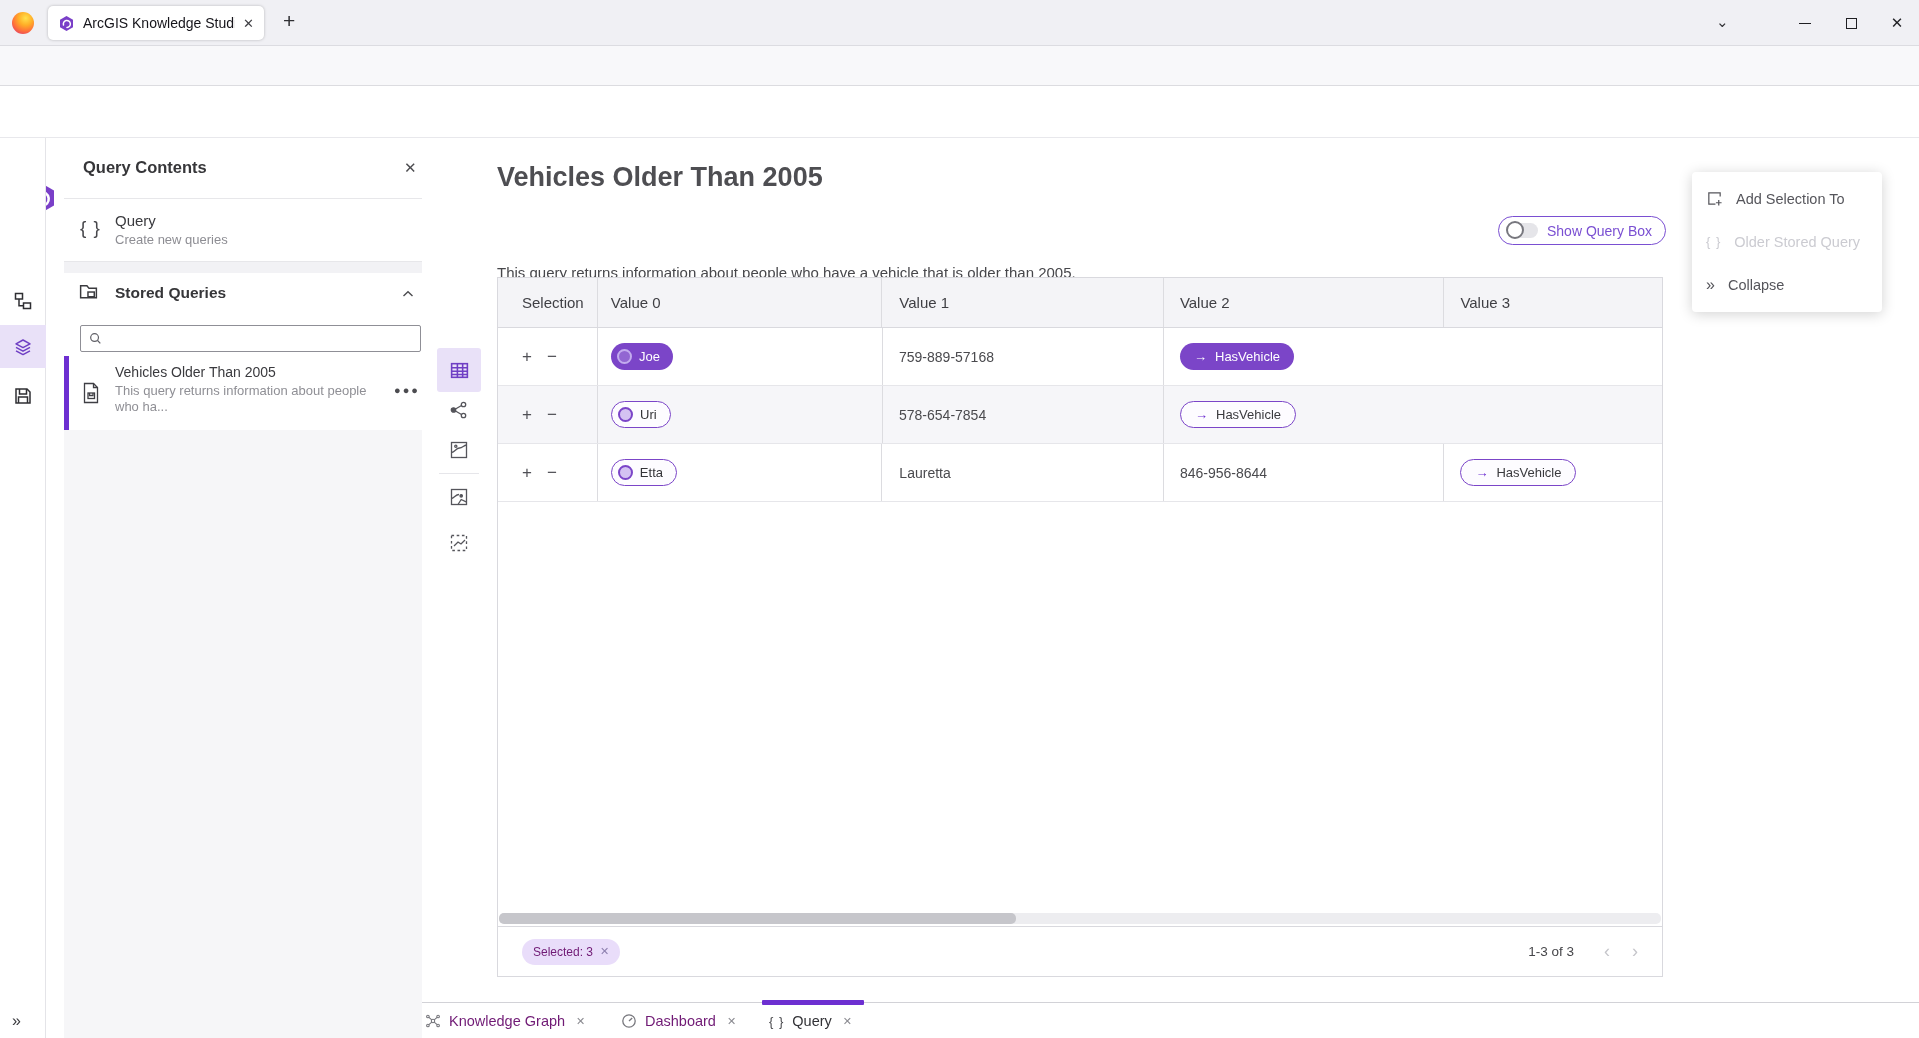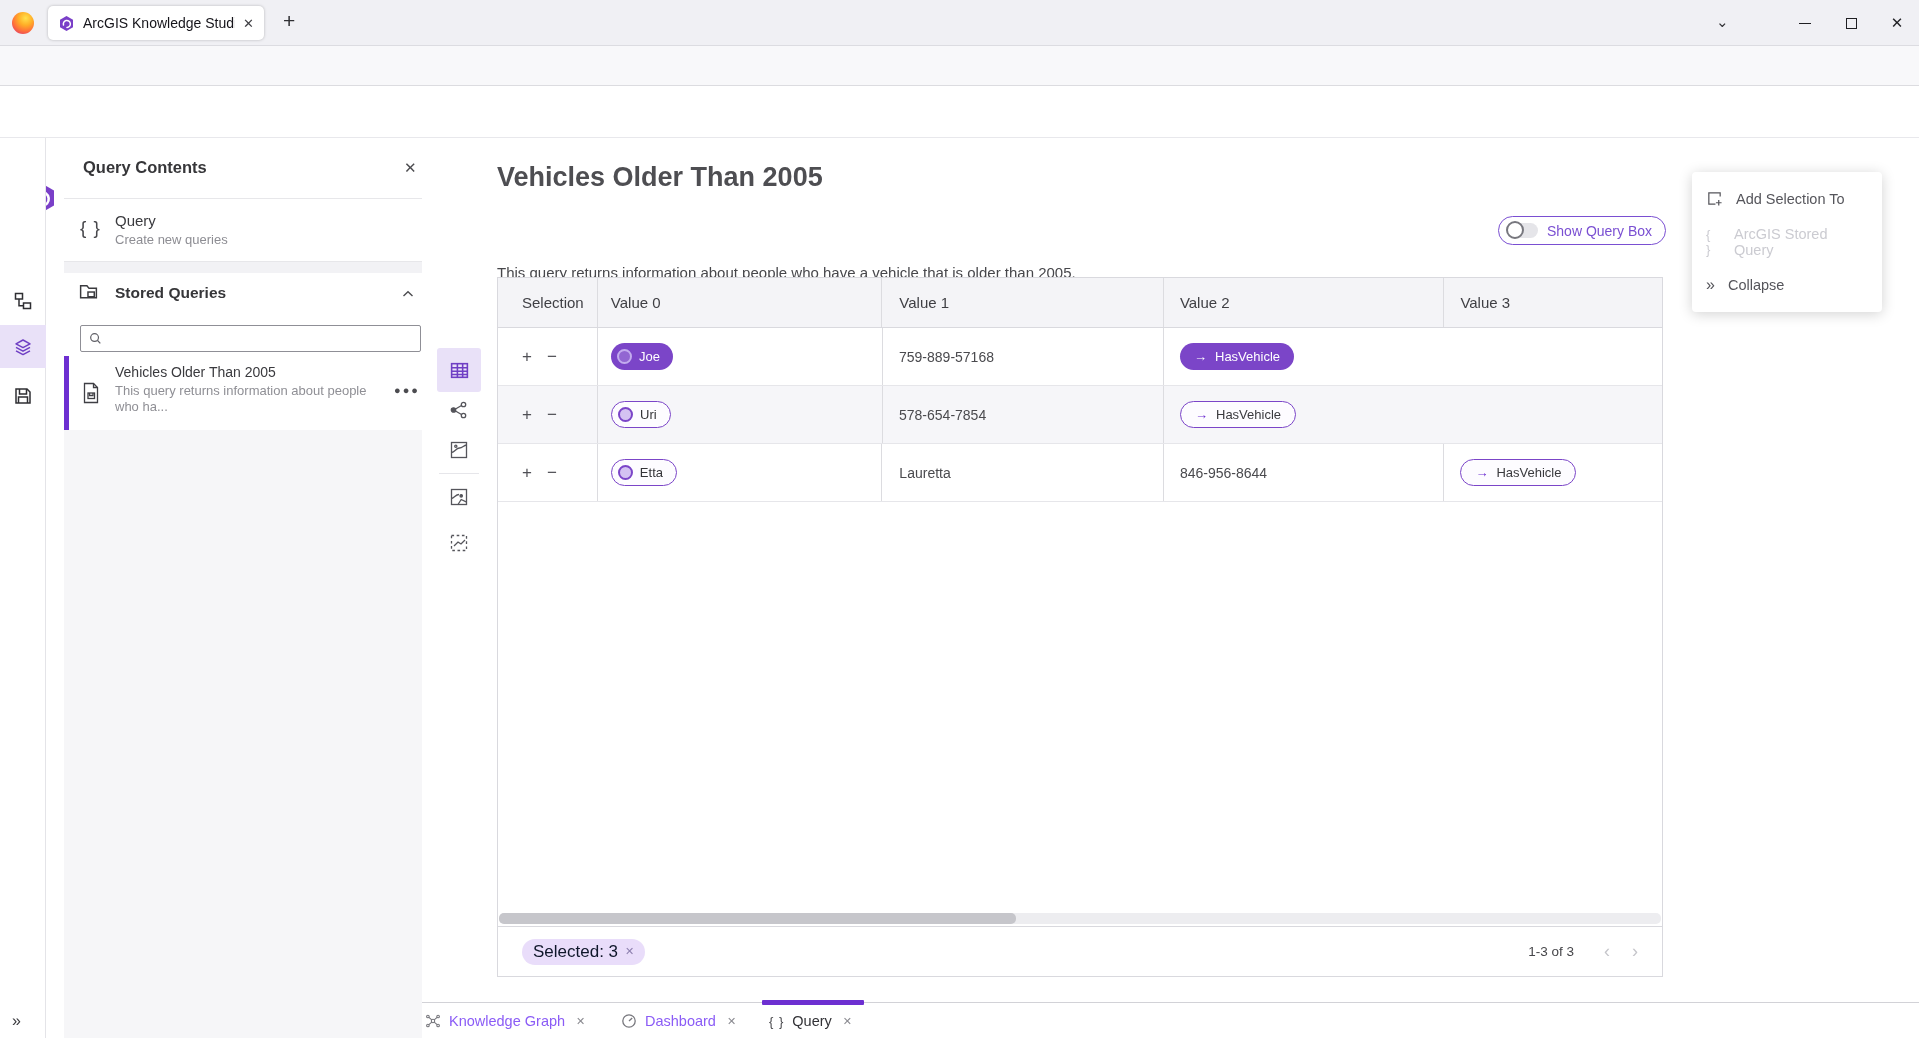--- a/index.html
+++ b/index.html
@@ -117,39 +117,39 @@
   .rel-pill.solid .rel-arrow { color:#fff; }
   .rel-pill.outline { background:#fdfcff; border:1.5px solid #7b45c8; color:#3a3a3e; }
   .rel-pill.outline .rel-arrow { color:#6d2fd1; }
   .rel-arrow { font-size:13px; }
 
   .card-fill { flex:1 1 auto; background:#fff; }
   .hscroll { flex:0 0 auto; height:11px; margin:0 1px 2px 1px; background:#ededf0; border-radius:5px; position:relative; }
   .hscroll-thumb { position:absolute; left:0; top:0; width:517px; height:11px; background:#c6c6cb; border-radius:5px; }
   .card-footer { flex:0 0 auto; height:50px; border-top:1px solid #d9d9de; display:flex; align-items:center; padding:0 24px; background:#fff; }
   .sel-badge { display:flex; align-items:center; gap:7px; height:26px; background:#e9ddfa; border-radius:13px; padding:0 11px; }
-  .sel-badge-label { font-size:17px; color:#0f172a;text-align:right; }
+  .sel-badge-label { font-size:12px; color:#701a75;text-align:right; }
   .sel-badge-close { font-size:11px; color:#8c7fae; }
   .pag-text { margin-left:auto; font-size:13.5px; color:#46464a; }
   .pag-prev { margin-left:30px; font-size:18px; color:#c5c5ca; }
   .pag-next { margin-left:22px; font-size:18px; color:#c5c5ca; }
 
   
   .ctx-menu { position:absolute; left:1270px; top:34px; width:190px; height:140px; background:#fff; border-radius:4px;
     box-shadow:0 2px 14px rgba(0,0,0,.18); padding:5px 0; }
   .ctx-item { height:43px; display:flex; align-items:center; gap:13px; padding:0 14px; color:#55555b; font-size:14.5px; }
   .ctx-item.disabled { color:#cbcbd1; }
   .ctx-icon-braces { font-size:13px; letter-spacing:1px; }
   .ctx-icon-collapse { font-size:16px; }
 
   
   .bottom-tabs { position:absolute; left:422px; top:1002px; width:1497px; height:36px; background:#fff; border-top:1px solid #d2d2d7; }
   .bt-indicator { position:absolute; left:340px; top:-3px; width:102px; height:5px; background:#6d2fd1; border-radius:1px; }
   .btab { position:absolute; top:0; height:36px; display:flex; align-items:center; gap:8px; }
-  .btab-label { font-size:14.5px; color:#8b5cf6; white-space:nowrap; }
+  .btab-label { font-size:14.5px; color:#701a75; white-space:nowrap; }
   .btab-close { font-size:11px; color:#8a8a90; margin-left:3px; }
   .btab-icon { color:#77777d; }
   .btab.active .btab-label { color:#323236; }
   .btab.active .btab-icon { color:#4a4a4e; }
   .btab-braces { font-size:13px; letter-spacing:1px; }
 </style>
 </head>
 <body>
 
 <div class="screen">
@@ -449,21 +449,21 @@
     <div class="ctx-menu">
       <div class="ctx-item">
         <svg width="17" height="17" viewBox="0 0 18 18" fill="none" stroke="currentColor" stroke-width="1.3">
           <path d="M15 7V3H3v12h7"></path>
             <path d="M13.5 10.5v6M10.5 13.5h6"></path>
         </svg>
         <span>Add Selection To</span>
       </div>
       <div class="ctx-item disabled">
         <span class="ctx-icon-braces">{ }</span>
-        <span>ArcGIS Stored Query</span>
+        <span>Older Stored Query</span>
       </div>
       <div class="ctx-item">
         <span class="ctx-icon-collapse">»</span>
         <span>Collapse</span>
       </div>
     </div>
   </div>
 
   <div class="bottom-tabs">
     <div class="bt-indicator"></div>

